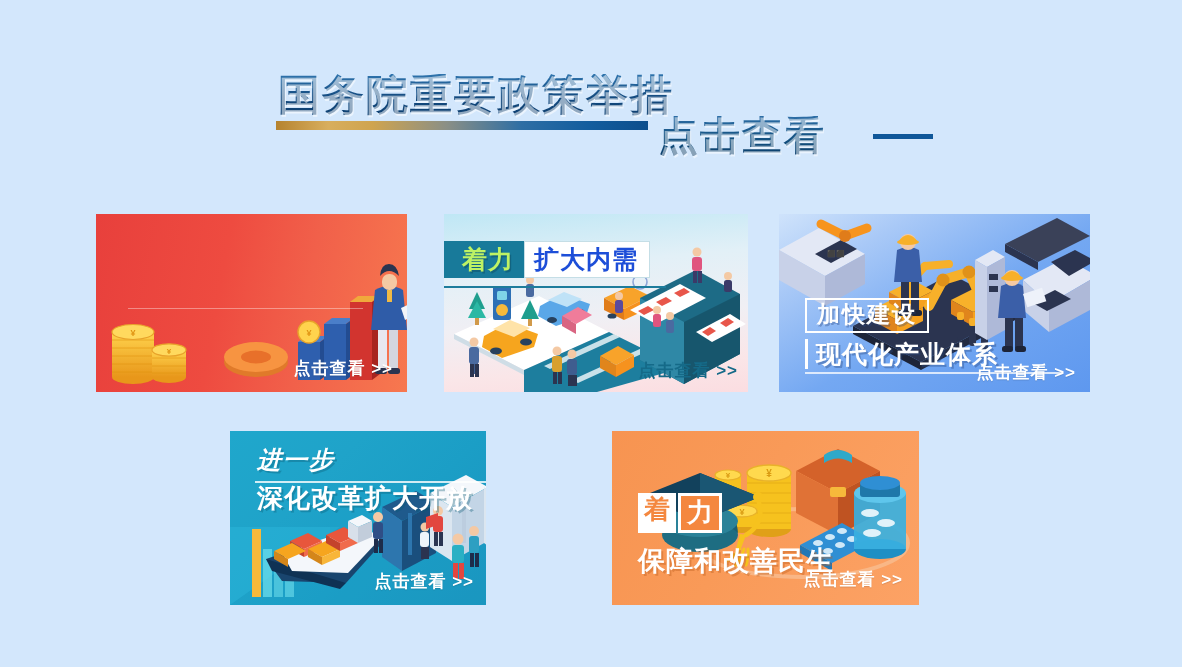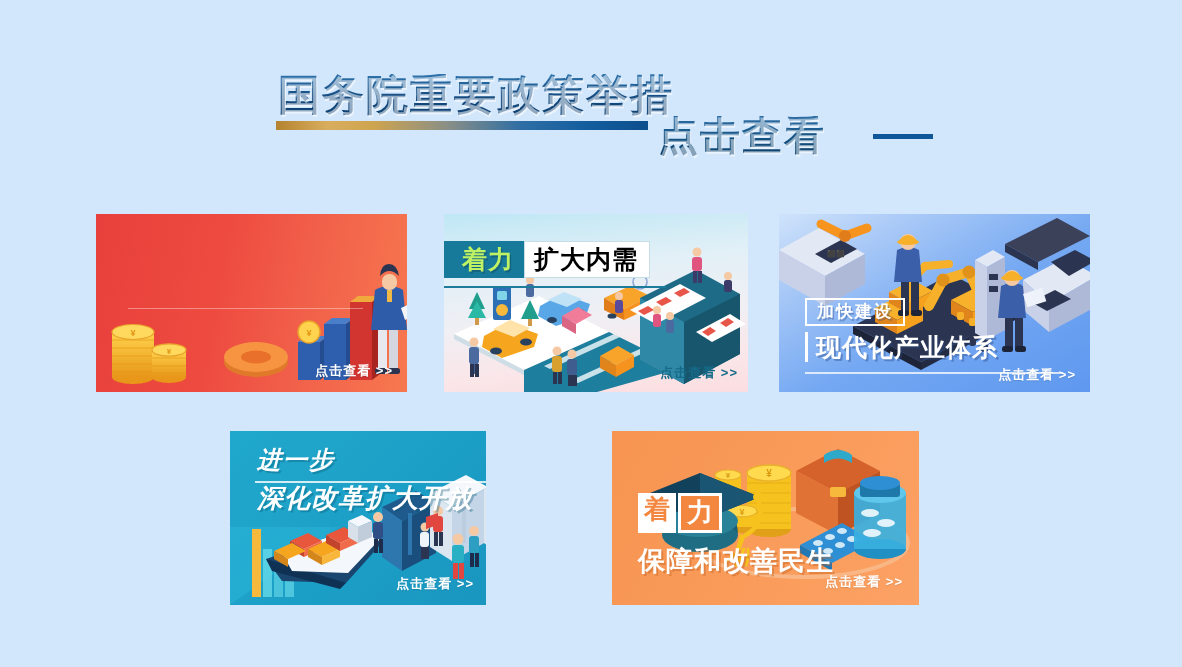--- a/index.html
+++ b/index.html
@@ -96,21 +96,21 @@
     position: absolute;
     z-index: 30;
     white-space: nowrap;
     font-weight: bold;
     line-height: 1.12;
   }
 
   .cta {
     position: absolute;
     z-index: 30;
-    font-size: 13px;
+    font-size: 17px;
     font-weight: bold;
     color: #ffffff;
     letter-spacing: 1px;
     white-space: nowrap;
     text-shadow: 0 1px 1px rgba(0,0,0,.12);
   }
 
   
   #card-1 {
     left: 96px; top: 214px; width: 311px; height: 178px;
@@ -133,39 +133,39 @@
     left: 444px; top: 214px; width: 304px; height: 178px;
     background: linear-gradient(175deg, #bfe7f5 0%, #e2f0f7 30%, #f0eff4 58%, #fae6e8 82%, #fbdde1 100%);
   }
   #card-2-title { left: 0px; top: 27px; display: flex; align-items: stretch; }
   #c2-box-a {
     background: #187a9a; color: #bef264; font-size: 25px; font-weight: bold;
     padding: 4px 10px 5px 18px; letter-spacing: 1px;
     text-shadow: 1.5px 1.5px 0 rgba(10,60,80,.35);
   }
   #c2-box-b {
-    background: #ffffff; color: #000000; font-size: 25px; font-weight: bold;
+    background: #ffffff; color: #1d4ed8; font-size: 25px; font-weight: bold;
     padding: 4px 12px 5px 10px; letter-spacing: 1px;
     box-shadow: 0 0 0 1px rgba(24,122,154,.25) inset;
   }
   #card-2 .c2-underline {
     position: absolute; left: 0px; top: 72px; width: 222px; height: 2px;
     background: #1d7c9c; z-index: 25;
   }
   #card-2 .cta { right: 10px; bottom: 10px; color: #156a88; text-shadow: none; }
 
   
   #card-3 {
     left: 779px; top: 214px; width: 311px; height: 178px;
     background: linear-gradient(150deg, #cfe3fb 0%, #a9c9f7 22%, #74a8f2 55%, #5e98ef 100%);
   }
   #card-3-title { left: 26px; top: 84px; }
   #c3-box-a {
     display: inline-block; border: 2px solid #ffffff; color: #ffffff;
-    font-size: 17px; font-weight: bold; padding: 2px 10px 3px 10px;
+    font-size: 23px; font-weight: bold; padding: 2px 10px 3px 10px;
     letter-spacing: 2px; text-shadow: 1.5px 1.5px 0 rgba(40,70,130,.35);
   }
   #c3-row-b {
     margin-top: 6px; display: flex; align-items: center;
   }
   #c3-bracket {
     width: 3px; height: 30px; background: #ffffff; margin-right: 8px;
   }
   #c3-box-b {
     color: #ffffff; font-size: 25px; font-weight: bold; letter-spacing: 1px;
@@ -182,21 +182,21 @@
     left: 230px; top: 431px; width: 256px; height: 174px;
     background: linear-gradient(135deg, #1fa7cc 0%, #1fa3c9 32%, #1b9ec6 60%, #1a93bd 100%);
   }
   #card-4-title { left: 27px; top: 16px; }
   #c4-l1 {
     font-size: 24px; color: #ffffff; font-weight: bold; font-style: italic;
     letter-spacing: 2px; text-shadow: 2px 2px 0 rgba(10,90,115,.35);
   }
   #c4-l2 {
     margin-top: 10px; font-size: 26px; color: #ffffff; font-weight: bold;
-    font-style: italic; letter-spacing: 1px;
+    letter-spacing: 1px;
     text-shadow: 2px 2px 0 rgba(10,90,115,.35);
   }
   #card-4 .c4-underline {
     position: absolute; left: 25px; top: 50px; width: 258px; height: 2px;
     background: rgba(255,255,255,.8); z-index: 25;
   }
   #card-4 .cta { right: 12px; bottom: 12px; }
 
   
   #card-5 {

